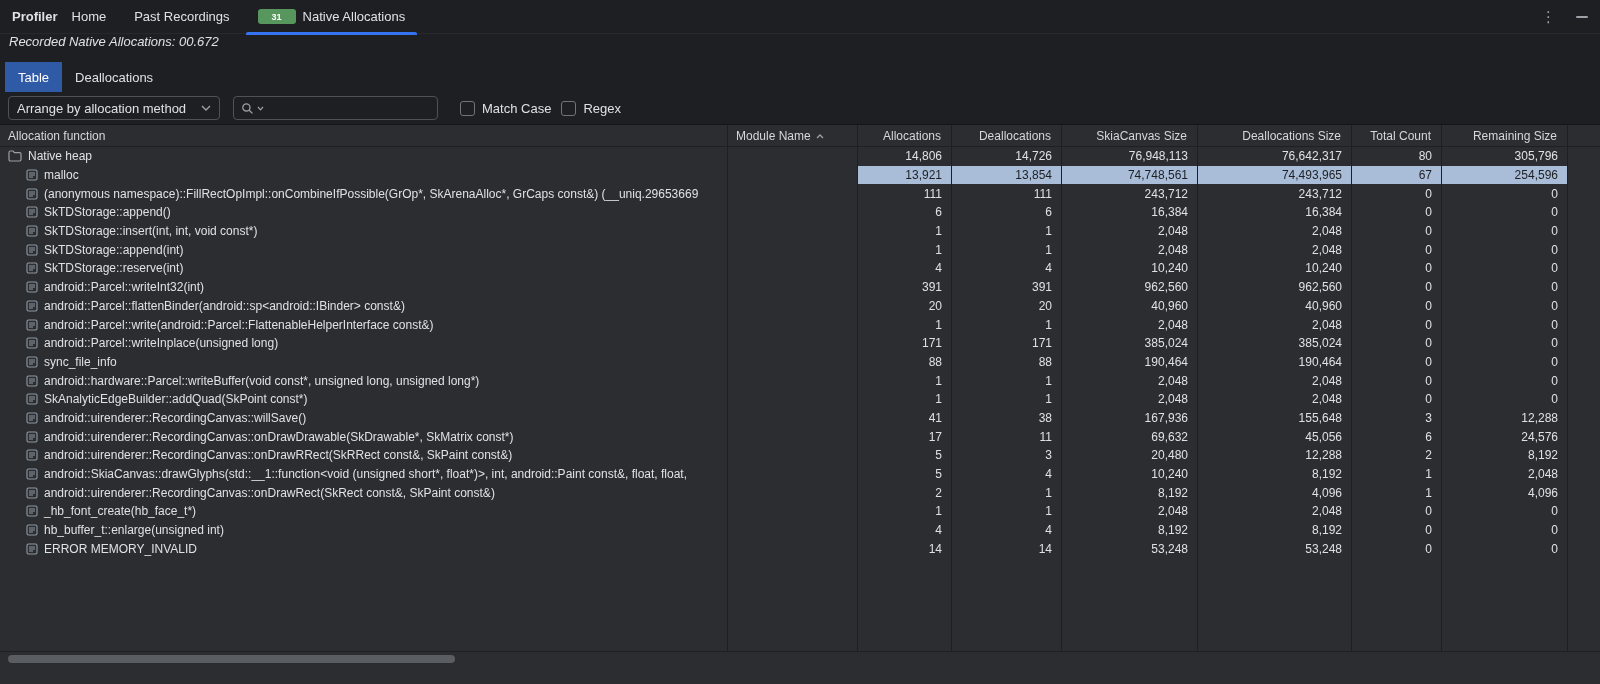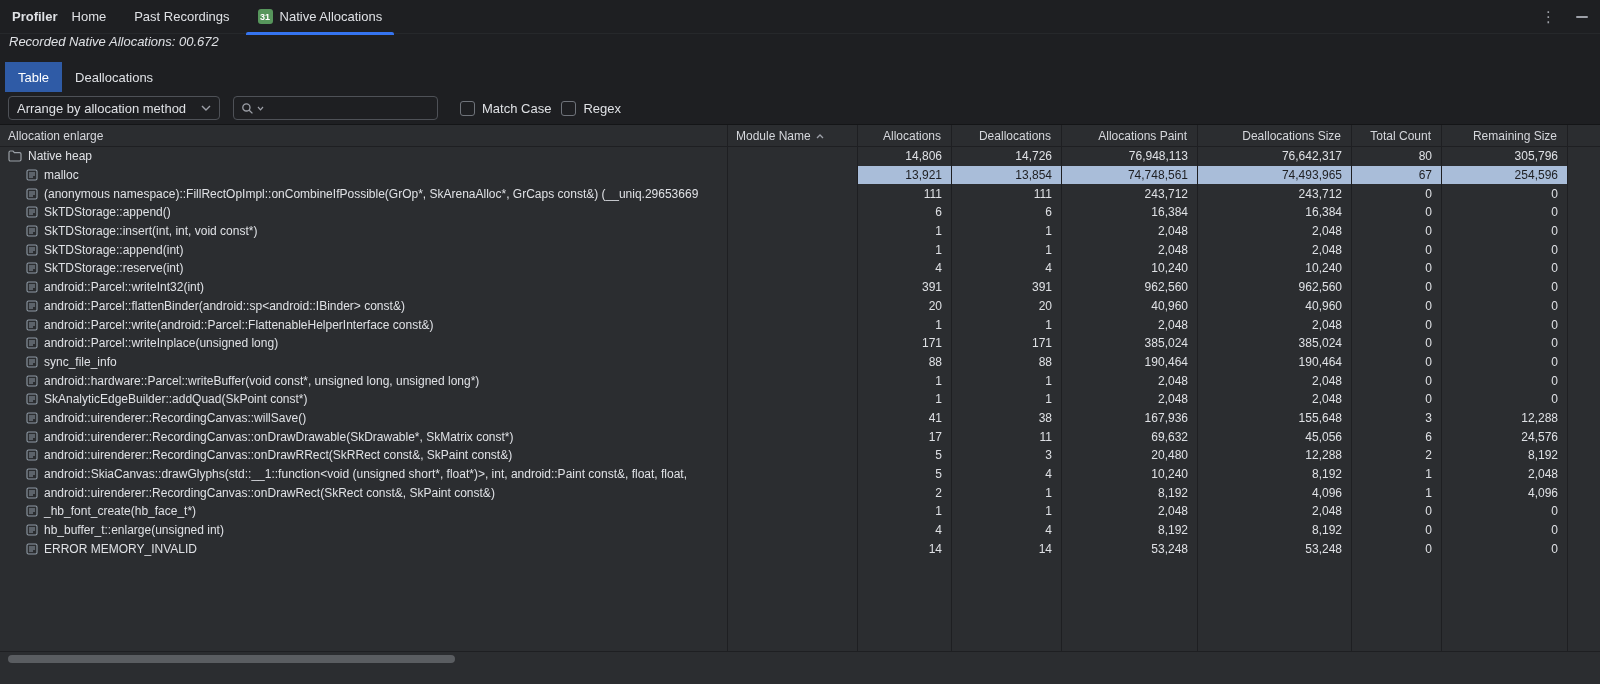--- a/index.html
+++ b/index.html
@@ -23,21 +23,21 @@
   .top-tabs { display:flex; align-items:stretch; height:34px; }
   .top-tab {
     display:inline-flex; align-items:center; gap:7px;
     padding:0 14px; position:relative; cursor:default; color:#dfe1e5;
   }
   .top-tab.active::after {
     content:""; position:absolute; left:2px; right:2px; bottom:-1px; height:3px;
     background:var(--accent); border-radius:2px 2px 0 0;
   }
   .rec-badge {
-    width:15px; height:15px; border-radius:3px; background:var(--badgeGreen);
+    width:38px; height:15px; border-radius:3px; background:var(--badgeGreen);
     color:#fff; font-size:9px; font-weight:bold;
     display:inline-flex; align-items:center; justify-content:center;
   }
   .top-right { margin-left:auto; display:flex; align-items:center; gap:20px; color:#9da0a8; }
   .kebab { font-size:15px; letter-spacing:0; cursor:default; }
   .hide-bar { width:12px; height:2px; background:#9da0a8; display:inline-block; border-radius:1px; }
 
   
   .status-strip { height:28px; flex:0 0 28px; display:flex; padding:0 9px;font-style:italic; }
 
@@ -175,32 +175,32 @@
       <span>Match Case</span>
     </label>
     <label class="cb-label">
       <span class="cb-box"></span>
       <span>Regex</span>
     </label>
   </div>
 
   <div class="table">
     <div class="thead">
-      <div class="th">Allocation enlarge</div>
+      <div class="th">Allocation function</div>
       <div class="th">
         <span>Module Name</span>
         <span class="sort-up">
           <svg width="8" height="5" viewBox="0 0 8 5">
               <path d="M1 4 L4 1 L7 4" fill="none" stroke="#9da0a8" stroke-width="1.3"></path>
             </svg>
         </span>
       </div>
       <div class="th num">Allocations</div>
       <div class="th num">Deallocations</div>
-      <div class="th num">Allocations Paint</div>
+      <div class="th num">SkiaCanvas Size</div>
       <div class="th num">Deallocations Size</div>
       <div class="th num">Total Count</div>
       <div class="th num">Remaining Size</div>
       <div class="th filler"></div>
     </div>
 
     <div class="tbody" id="rows">
   <div class="tr" data-icon="folder">
     <div class="td fn" style="padding-left: 8px;">
       <span class="row-icon folder-icon">

